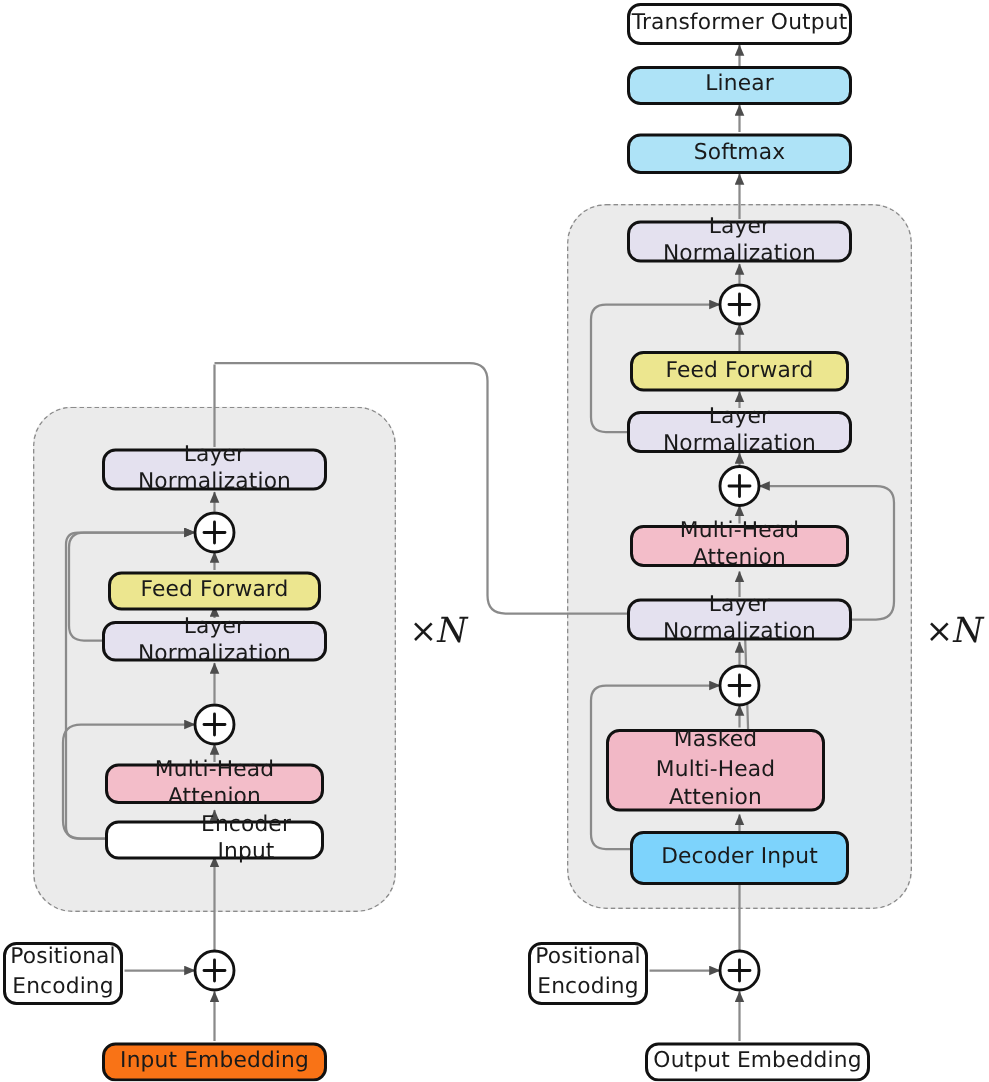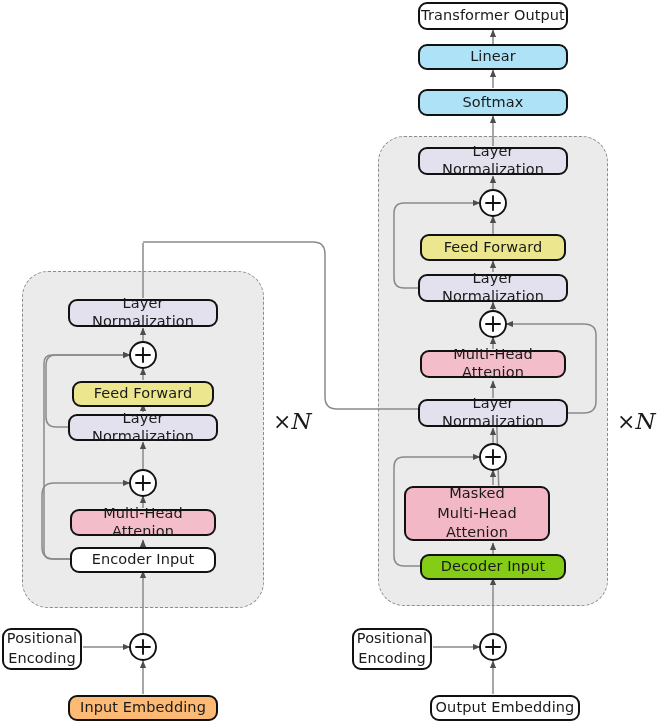--- a/index.html
+++ b/index.html
@@ -206,44 +206,44 @@
   <div class="node" style="left:418px; top:44px; width:150px; height:26px; background:#aee3f7;">Linear</div>
 
   <div class="node" style="left:68px; top:299px; width:150px; height:28px; background:#e4e1ef;">Layer Normalization</div>
 
   <div class="node" style="left:72px; top:381px; width:142px; height:26px; background:#ece68f;">Feed Forward</div>
 
   <div class="node" style="left:68px; top:414px; width:150px; height:27px; background:#e4e1ef;">Layer Normalization</div>
 
   <div class="node" style="left:70px; top:509px; width:146px; height:27px; background:#f3bdc9;">Multi-Head Attenion</div>
 
-  <div class="node" style="left:70px; top:547px; width:146px; height:26px; background:#ffffff;">Encoder Input</div>
+  <div class="node" style="left:70px; top:547px; width:146px; height:26px; background:#ffffff;padding-left:42px;">Encoder Input</div>
 
   <div class="repeat-label" style="left:273px; top:408px;">×<i>N</i></div>
 
   <div class="node" style="left:418px; top:147px; width:150px; height:28px; background:#e4e1ef;">Layer Normalization</div>
 
   <div class="node" style="left:420px; top:234px; width:146px; height:27px; background:#ece68f;">Feed Forward</div>
 
   <div class="node" style="left:418px; top:274px; width:150px; height:28px; background:#e4e1ef;">Layer Normalization</div>
 
   <div class="node" style="left:420px; top:350px; width:146px; height:28px; background:#f3bdc9;">Multi-Head Attenion</div>
 
   <div class="node" style="left:418px; top:399px; width:150px; height:28px; background:#e4e1ef;">Layer Normalization</div>
 
   <div class="node two-line" style="left:404px; top:486px; width:146px; height:55px; background:#f2b8c6;">Masked
 Multi-Head Attenion</div>
 
-  <div class="node" style="left:420px; top:554px; width:146px; height:26px; background:#84cc16;">Decoder Input</div>
+  <div class="node" style="left:420px; top:554px; width:146px; height:36px; background:#7dd3fc;">Decoder Input</div>
 
   <div class="repeat-label" style="left:617px; top:408px;">×<i>N</i></div>
 
   <div class="node two-line" style="left:2px; top:628px; width:80px; height:42px; background:#ffffff;">Positional
 Encoding</div>
 
-  <div class="node" style="left:68px; top:695px; width:150px; height:26px; background:#fdba74;">Input Embedding</div>
+  <div class="node" style="left:68px; top:695px; width:150px; height:26px; background:#f97316;">Input Embedding</div>
 
   <div class="node two-line" style="left:352px; top:628px; width:80px; height:42px; background:#ffffff;">Positional
 Encoding</div>
 
   <div class="node" style="left:430px; top:695px; width:150px; height:26px; background:#ffffff;">Output Embedding</div>
 
 </div>
 
 </body></html>

